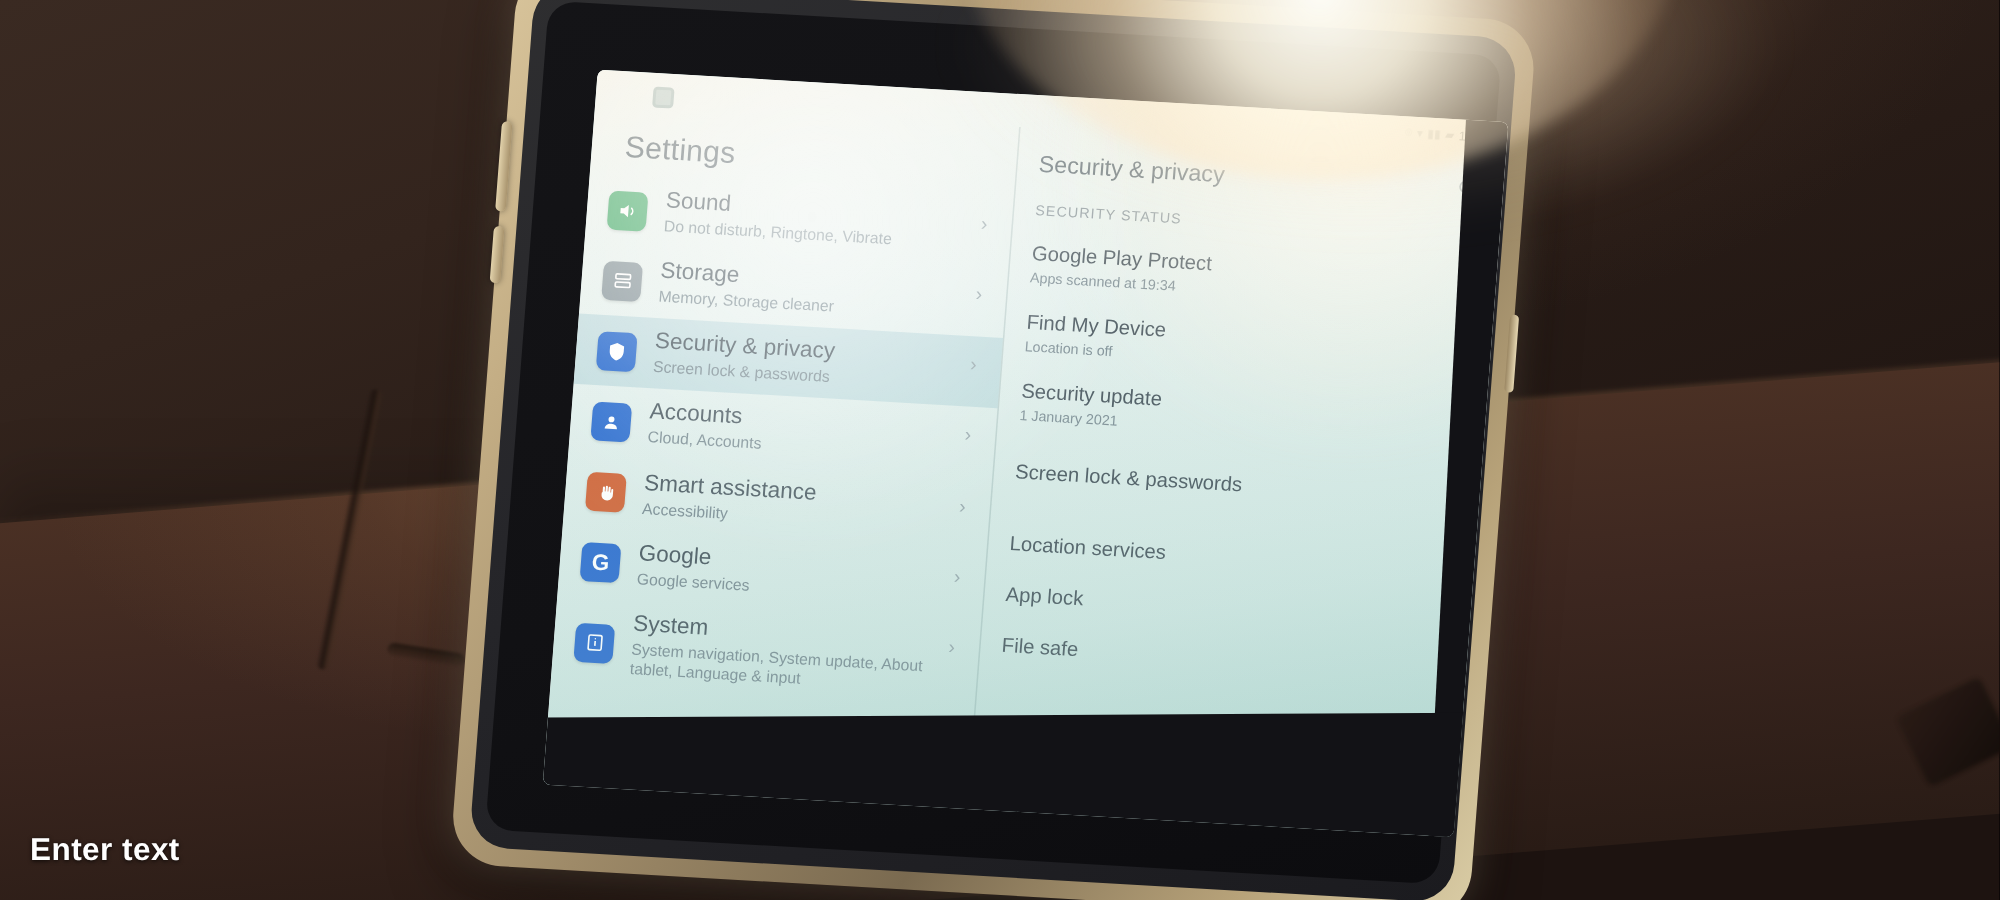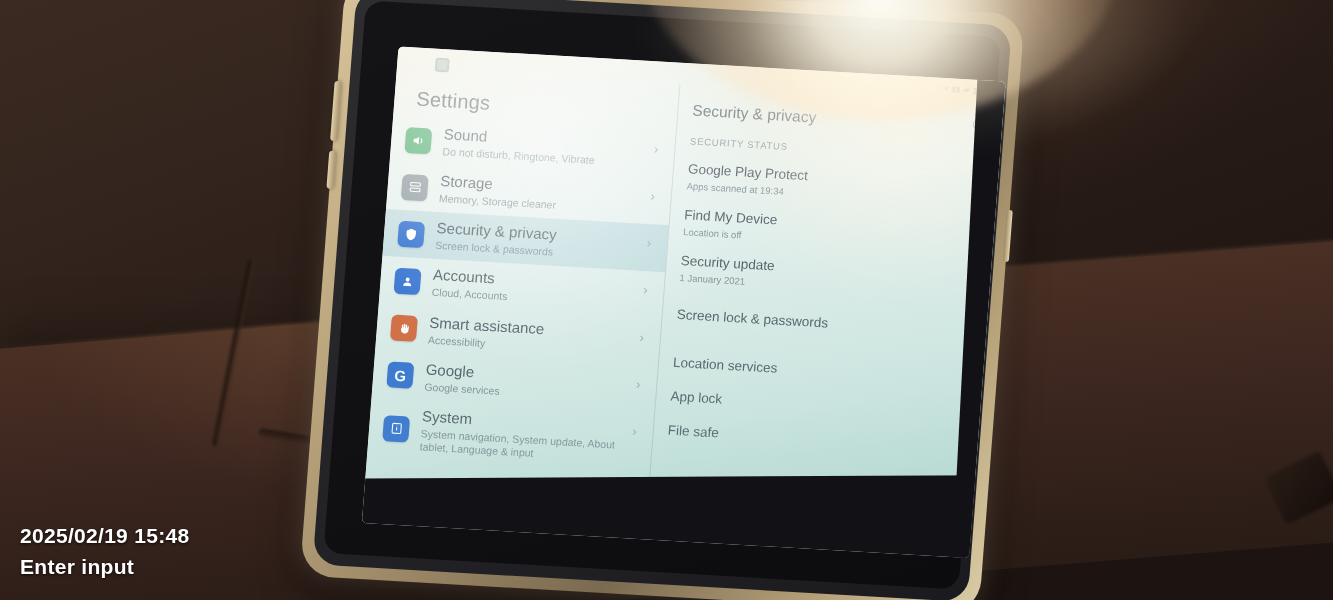--- a/index.html
+++ b/index.html
@@ -661,16 +661,15 @@
         <div class="screen-glare-tr"></div>
         <div class="bottom-cut"></div>
         <div class="right-cut"></div>
       </div>
     </div>
   </div>
 
   <div class="lamp-spill"></div>
   <div class="lamp-glow"></div>
 
-  <div class="overlay-text" id="ov-timestamp">2025/02/19 15:48</div>
-  <div class="overlay-text" id="ov-entertext">Enter input</div>
+  <div class="overlay-text" id="ov-entertext">Enter text</div>
 
 </div>
 
 </body></html>

